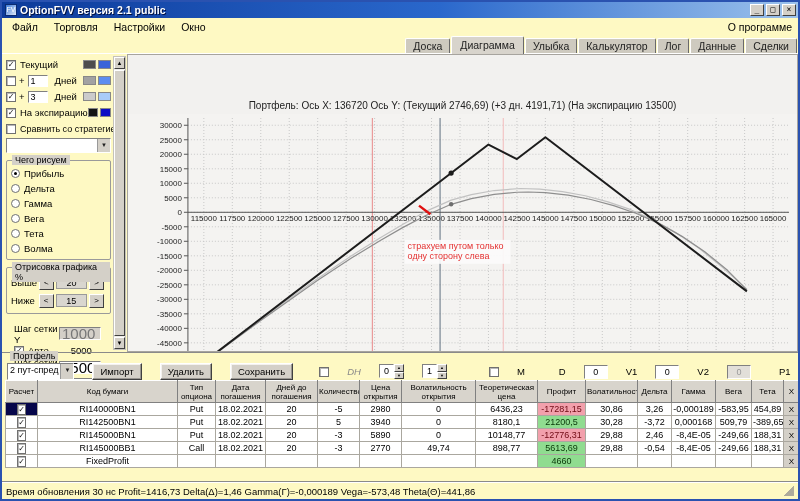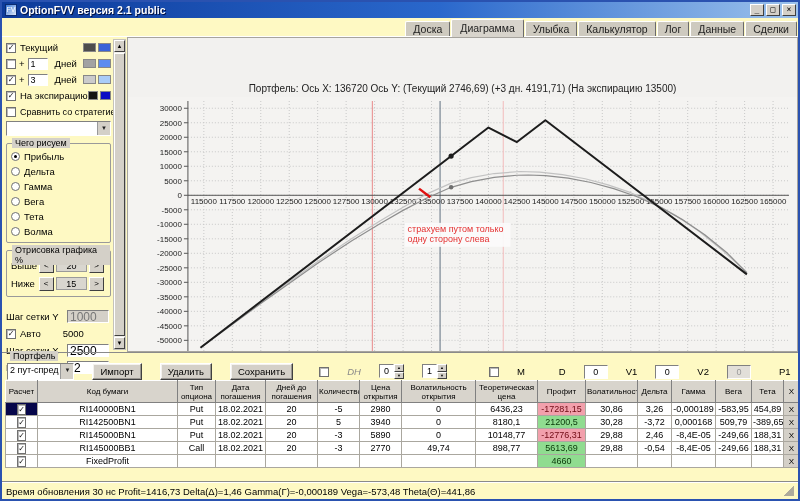--- a/index.html
+++ b/index.html
@@ -41,22 +41,22 @@
   .combobtn { width:13px; background:#d4d0c8; border-left:1px solid #999; font-size:6px; line-height:13px; text-align:center; color:#222; }
   .grp { border:1px solid #9a9a9a; border-radius:2px; margin:7px 0 4px; padding:5px 4px 3px; position:relative; }
   .grp-title { position:absolute; top:-6px; left:5px; background:#d4d0c8; padding:0 3px; font-size:9px; }
   .radiorow { display:flex; align-items:center; height:15px; }
   .radio { width:9px; height:9px; border:1px solid #707070; border-radius:50%; background:#fff; position:relative; flex:0 0 9px; }
   .radio.sel::before { content:""; position:absolute; left:2px; top:2px; width:3px; height:3px; border-radius:50%; background:#000; }
   .rangerow { display:flex; align-items:center; height:17px; margin:1px 0; }
   .rangerow .lab { width:26px; }
   .abtn { width:15px; height:14px; background:#d4d0c8; border:1px solid; border-color:#fff #404040 #404040 #fff; font-size:8px; line-height:12px; text-align:center; margin:0 2px; }
   .valbox { width:32px; height:13px; background:#d9d6cf; border:1px solid #9a9a9a; text-align:center; font-size:9px; line-height:12px; }
-  .fld { display:flex; align-items:center; height:15px; margin:2px 0; }
-  .inp { width:42px; height:13px; font-size:12px; border:1px solid; border-color:#808080 #fff #fff #808080; background:#fff; padding:0 2px; margin-left:auto; margin-right:2px; }
+  .fld { display:flex; align-items:center; height:15px; margin:2px 8px; }
+  .inp { width:42px; height:13px; font-size:15px; border:1px solid; border-color:#808080 #fff #fff #808080; background:#fff; padding:0 2px; margin-left:auto; margin-right:2px; }
   .inp.dis { background:#d4d0c8; color:#777; }
   .vscroll { position:absolute; top:2px; bottom:2px; right:1px; width:13px; background:#f0eee9; border:1px solid #c5c2bb; }
   .sarrow { position:absolute; left:0; width:11px; height:12px; background:#d4d0c8; border:1px solid; border-color:#fff #404040 #404040 #fff; font-size:6px; text-align:center; line-height:11px; }
   .sarrow.up { top:0; } .sarrow.down { bottom:0; }
   .sthumb { position:absolute; left:0; top:13px; bottom:13px; width:11px; background:#d4d0c8; border:1px solid; border-color:#fff #404040 #404040 #fff; }
 
   
   .chartpanel { flex:1; background:#f2f1ef; border:1px solid #a7a49e; overflow:hidden; }
   .chart-title { font-size:10px; text-align:center; padding-top:5px; color:#222; height:19px;margin-top:40px; }
   #chart { display:block; }
@@ -97,20 +97,29 @@
   <div class="titlebar">
     <span class="app-icon">FV</span>
     <span class="wtitle">OptionFVV версия 2.1 public</span>
     <span class="winbtns">
       <span class="winbtn">_</span>
       <span class="winbtn">□</span>
       <span class="winbtn">×</span>
     </span>
   </div>
 
+  <div class="menubar">
+    <span id="menu-items" style="display:flex">
+        <span class="menu-item">Файл</span>
+        <span class="menu-item">Торговля</span>
+        <span class="menu-item">Настройки</span>
+        <span class="menu-item">Окно</span>
+      </span>
+    <span class="menu-about">О программе</span>
+  </div>
 
   <div class="tabstrip" id="tabstrip">
       <span class="tab">Доска</span>
       <span class="tab active">Диаграмма</span>
       <span class="tab">Улыбка</span>
       <span class="tab">Калькулятор</span>
       <span class="tab">Лог</span>
       <span class="tab">Данные</span>
       <span class="tab">Сделки</span>
     </div>

